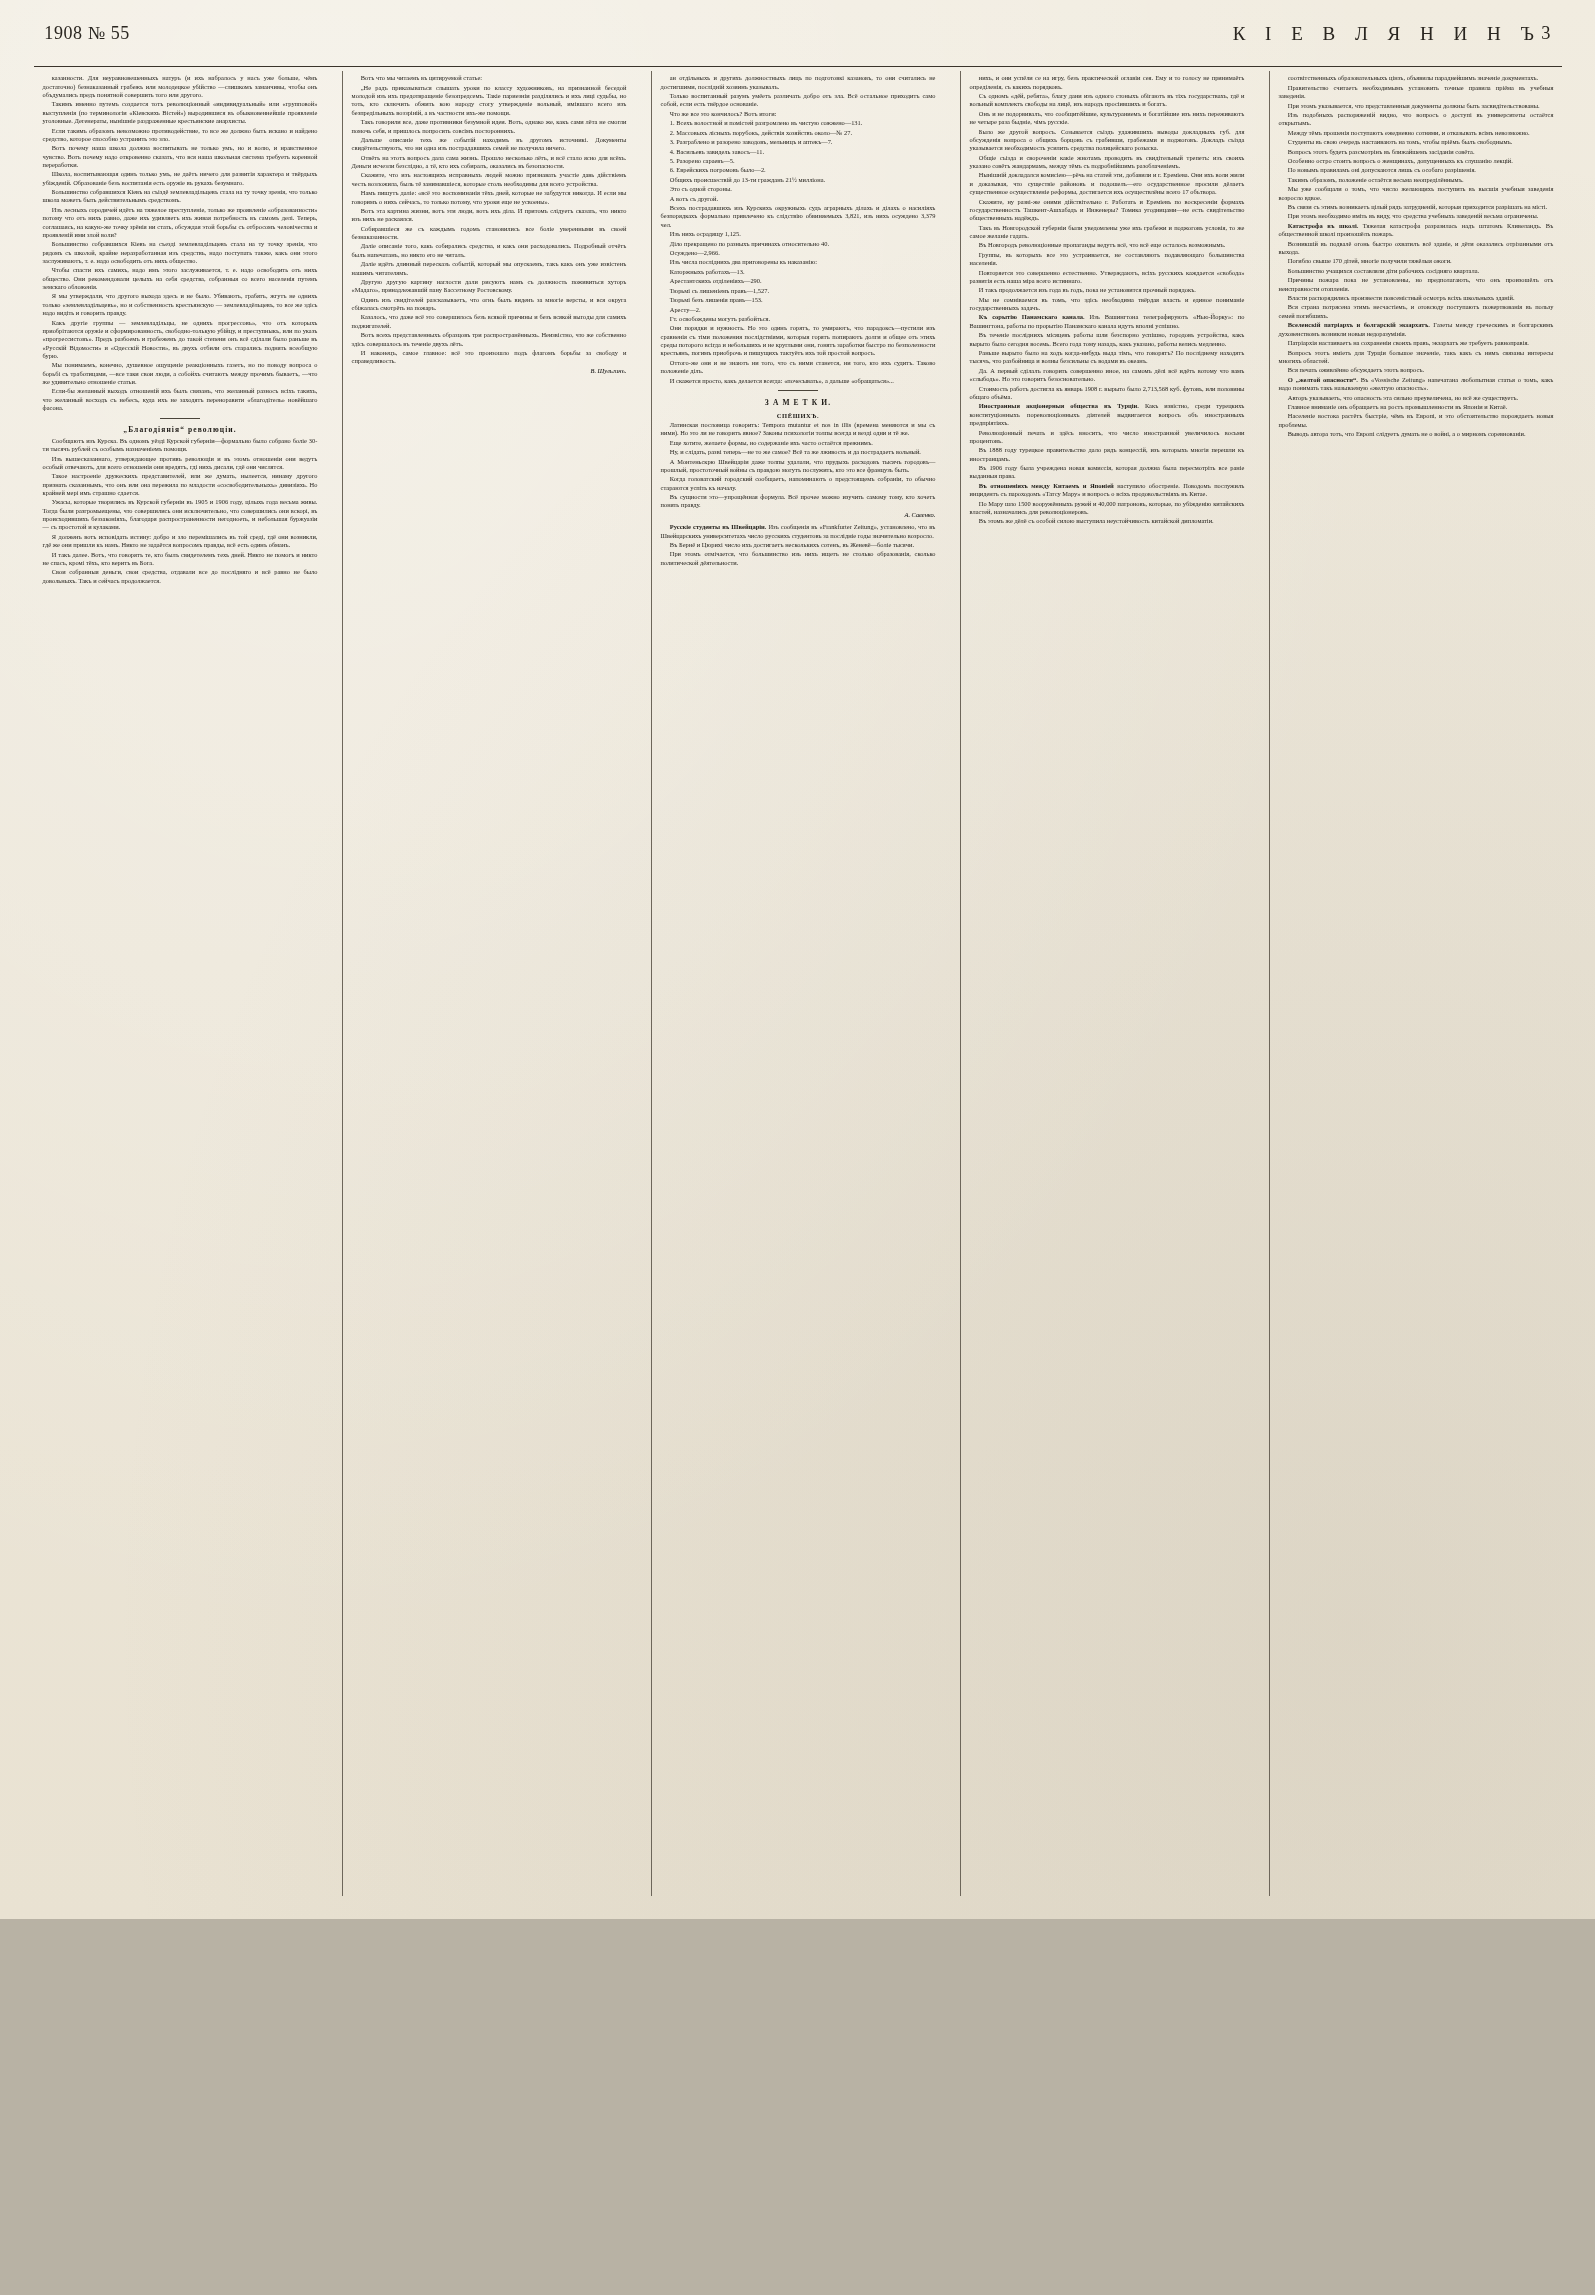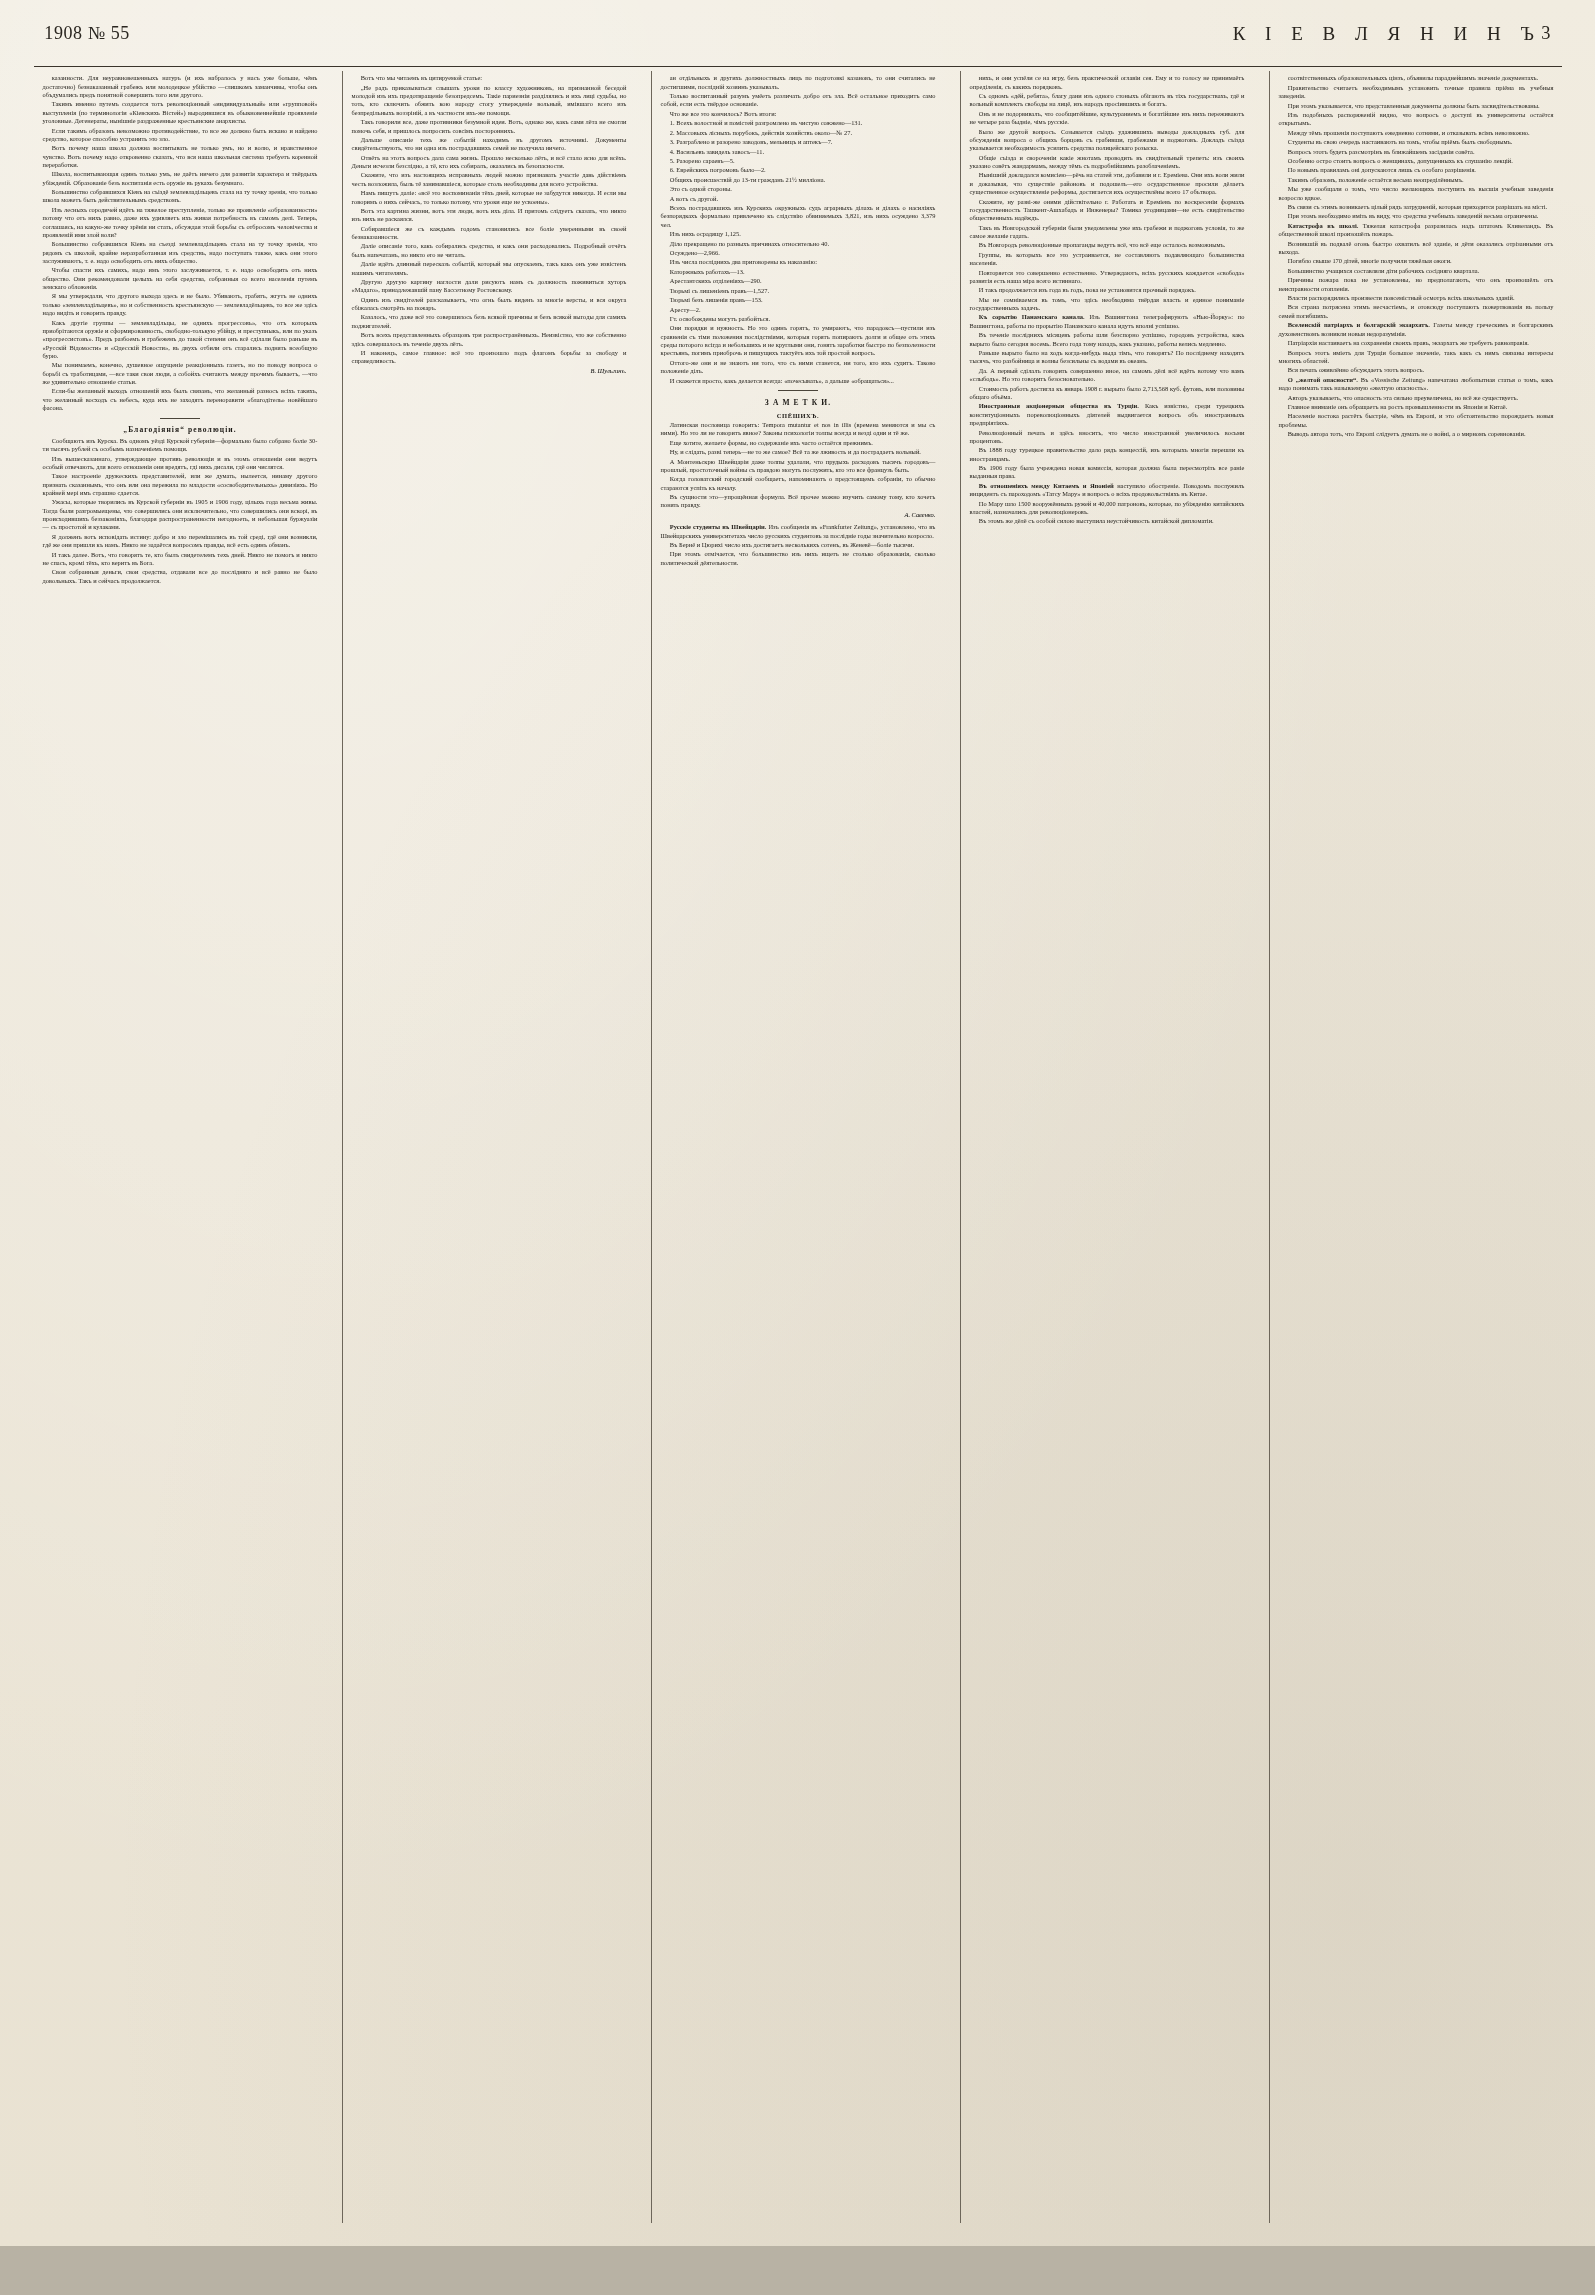--- a/index.html
+++ b/index.html
@@ -1,18 +1,18 @@
 <!DOCTYPE html>
 <html style="font-size:9.2px"><head>
 <meta charset="utf-8">
 <style>
   html,body{margin:0;padding:0;background:#b8b2a4;}
   body{font-family:"Liberation Serif", serif;}
   .page{
-    width:1596px;height:2246px;position:relative;
+    width:1596px;height:1919px;position:relative;
     background:#efeade;
     box-sizing:border-box;
     overflow:hidden;
   }
   
   .paper-tint{
     position:absolute;inset:0;
     background:
       radial-gradient(ellipse at 20% 10%, rgba(255,255,255,0.35), rgba(255,255,255,0) 60%),
       radial-gradient(ellipse at 85% 85%, rgba(160,150,130,0.18), rgba(255,255,255,0) 65%),

